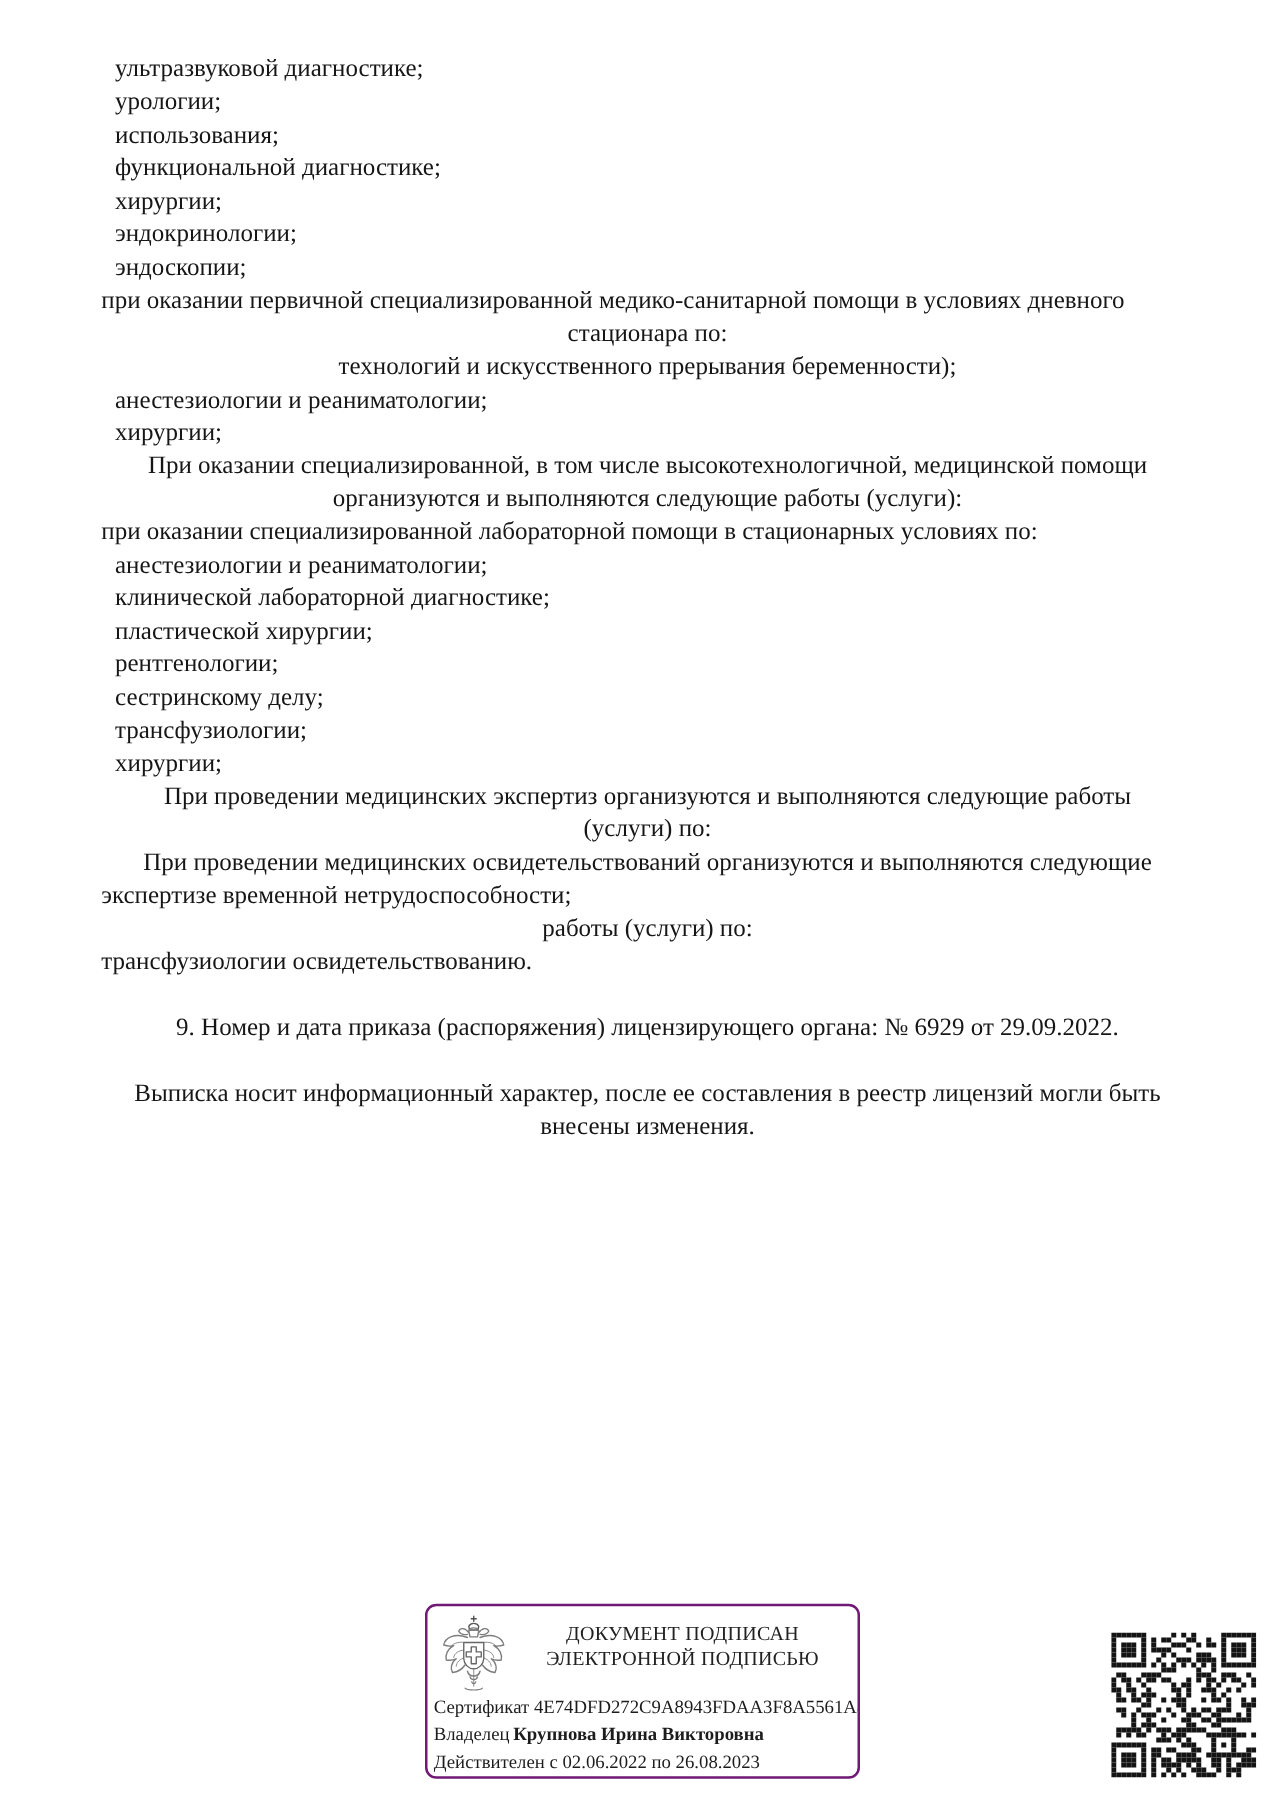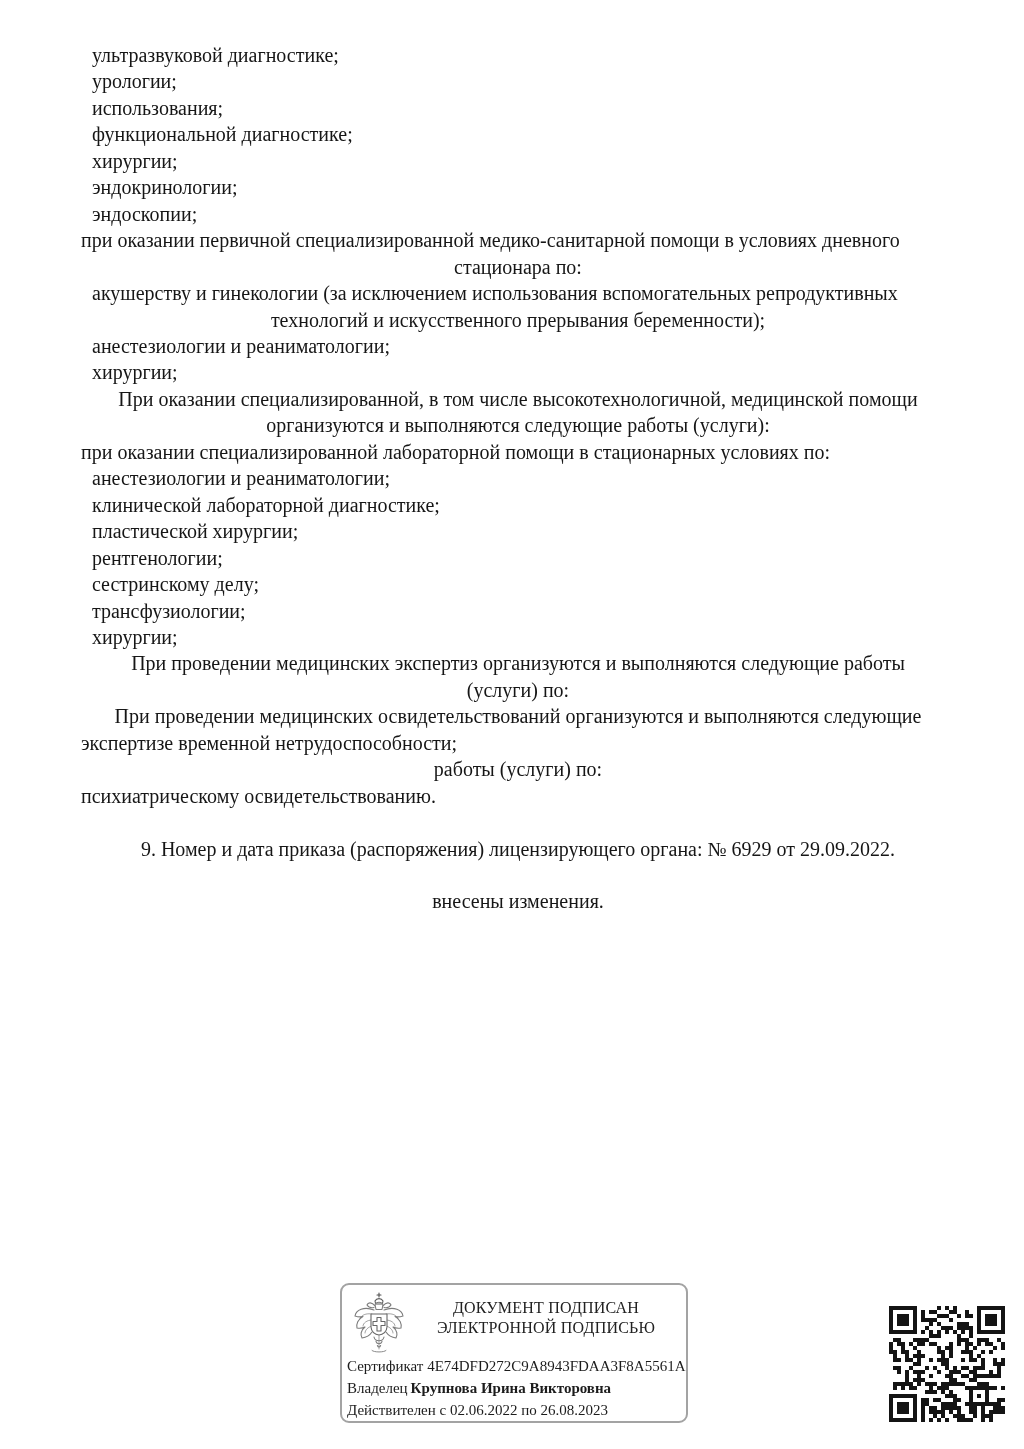--- a/index.html
+++ b/index.html
@@ -23,21 +23,21 @@
   .line{min-height:26.45px;white-space:nowrap;}
   .i0{padding-left:0;text-align:center;}
   .i1{padding-left:13px;}
   .i2{padding-left:24px;}
 
   
   .stamp{
     position:absolute;
     left:340px;top:1283px;
     width:348px;height:140px;
-    border:2px solid #a3a3a3;
+    border:2px solid #701a75;
     border-radius:9px;
     background:#fff;
     box-sizing:border-box;
     overflow:hidden;
     color:#1c1c1c;
   }
   .stamp-head{display:flex;align-items:flex-start;height:64px;}
   .emblem{flex:0 0 54px;margin:7px 0 0 10px;display:block;}
   .stamp-title{
     flex:1;
@@ -73,43 +73,43 @@
   <div class="doc">
       <div class="line i2">ультразвуковой диагностике;</div>
       <div class="line i2">урологии;</div>
       <div class="line i2">использования;</div>
       <div class="line i2">функциональной диагностике;</div>
       <div class="line i2">хирургии;</div>
       <div class="line i2">эндокринологии;</div>
       <div class="line i2">эндоскопии;</div>
       <div class="line i1">при оказании первичной специализированной медико-санитарной помощи в условиях дневного</div>
       <div class="line i0">стационара по:</div>
-      <div class="line i2">акушерству и гинекологии (за исключением использования вспомогательных репродуктивных</div>
       <div class="line i0">технологий и искусственного прерывания беременности);</div>
       <div class="line i2">анестезиологии и реаниматологии;</div>
       <div class="line i2">хирургии;</div>
       <div class="line i0">При оказании специализированной, в том числе высокотехнологичной, медицинской помощи</div>
       <div class="line i0">организуются и выполняются следующие работы (услуги):</div>
       <div class="line i1">при оказании специализированной лабораторной помощи в стационарных условиях по:</div>
       <div class="line i2">анестезиологии и реаниматологии;</div>
       <div class="line i2">клинической лабораторной диагностике;</div>
       <div class="line i2">пластической хирургии;</div>
       <div class="line i2">рентгенологии;</div>
       <div class="line i2">сестринскому делу;</div>
       <div class="line i2">трансфузиологии;</div>
       <div class="line i2">хирургии;</div>
       <div class="line i0">При проведении медицинских экспертиз организуются и выполняются следующие работы</div>
       <div class="line i0">(услуги) по:</div>
       <div class="line i0">При проведении медицинских освидетельствований организуются и выполняются следующие</div>
       <div class="line i1">экспертизе временной нетрудоспособности;</div>
       <div class="line i0">работы (услуги) по:</div>
-      <div class="line i1">психиатрическому освидетельствованию.</div>
+      <div class="line i1">трансфузиологии освидетельствованию.</div>
       <div class="line i0"></div>
       <div class="line i0">9. Номер и дата приказа (распоряжения) лицензирующего органа: № 6929 от 29.09.2022.</div>
       <div class="line i0"></div>
+      <div class="line i0">Выписка носит информационный характер, после ее составления в реестр лицензий могли быть</div>
       <div class="line i0">внесены изменения.</div>
     </div>
 
   <div class="stamp">
     <div class="stamp-head">
       <span class="emblem">
         <svg width="54" height="62" viewBox="0 0 54 62" xmlns="http://www.w3.org/2000/svg">
           <g fill="none" stroke="#7d7d7d" stroke-width="1.1" stroke-linejoin="round" stroke-linecap="round">
             <path d="M27 1 v4 M25 3 h4" stroke="#4f4f4f"></path>
             <path d="M23 9 a4.4 4 0 0 1 8 0 l-.7 3 h-6.6 z" stroke="#5a5a5a"></path>

